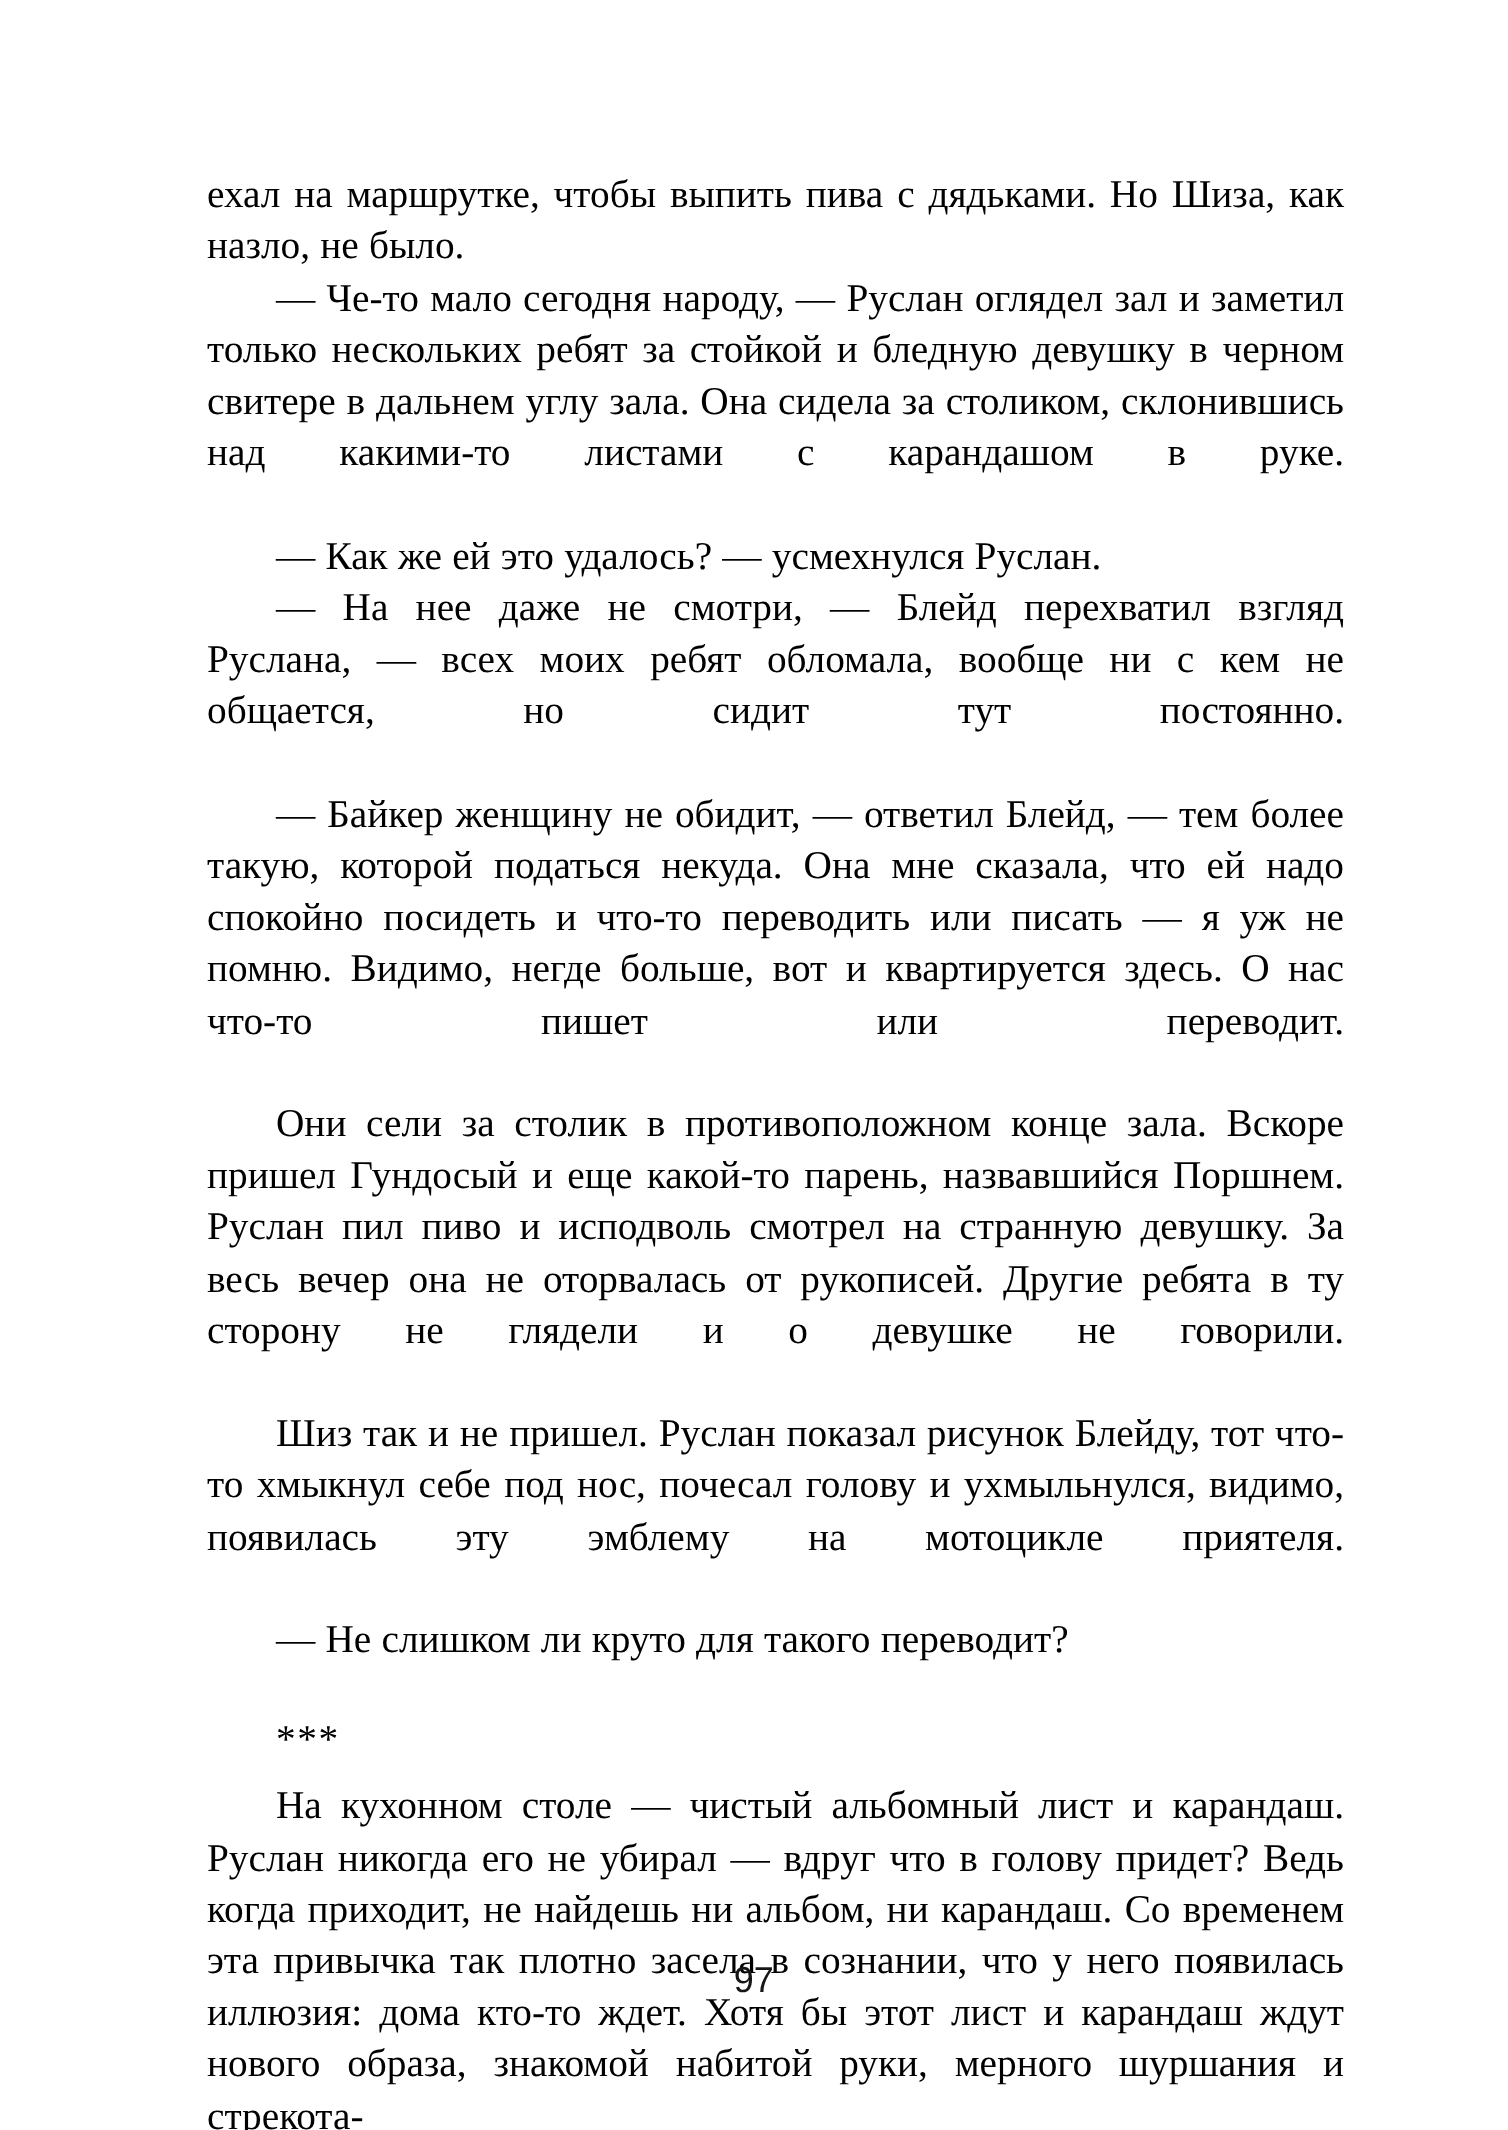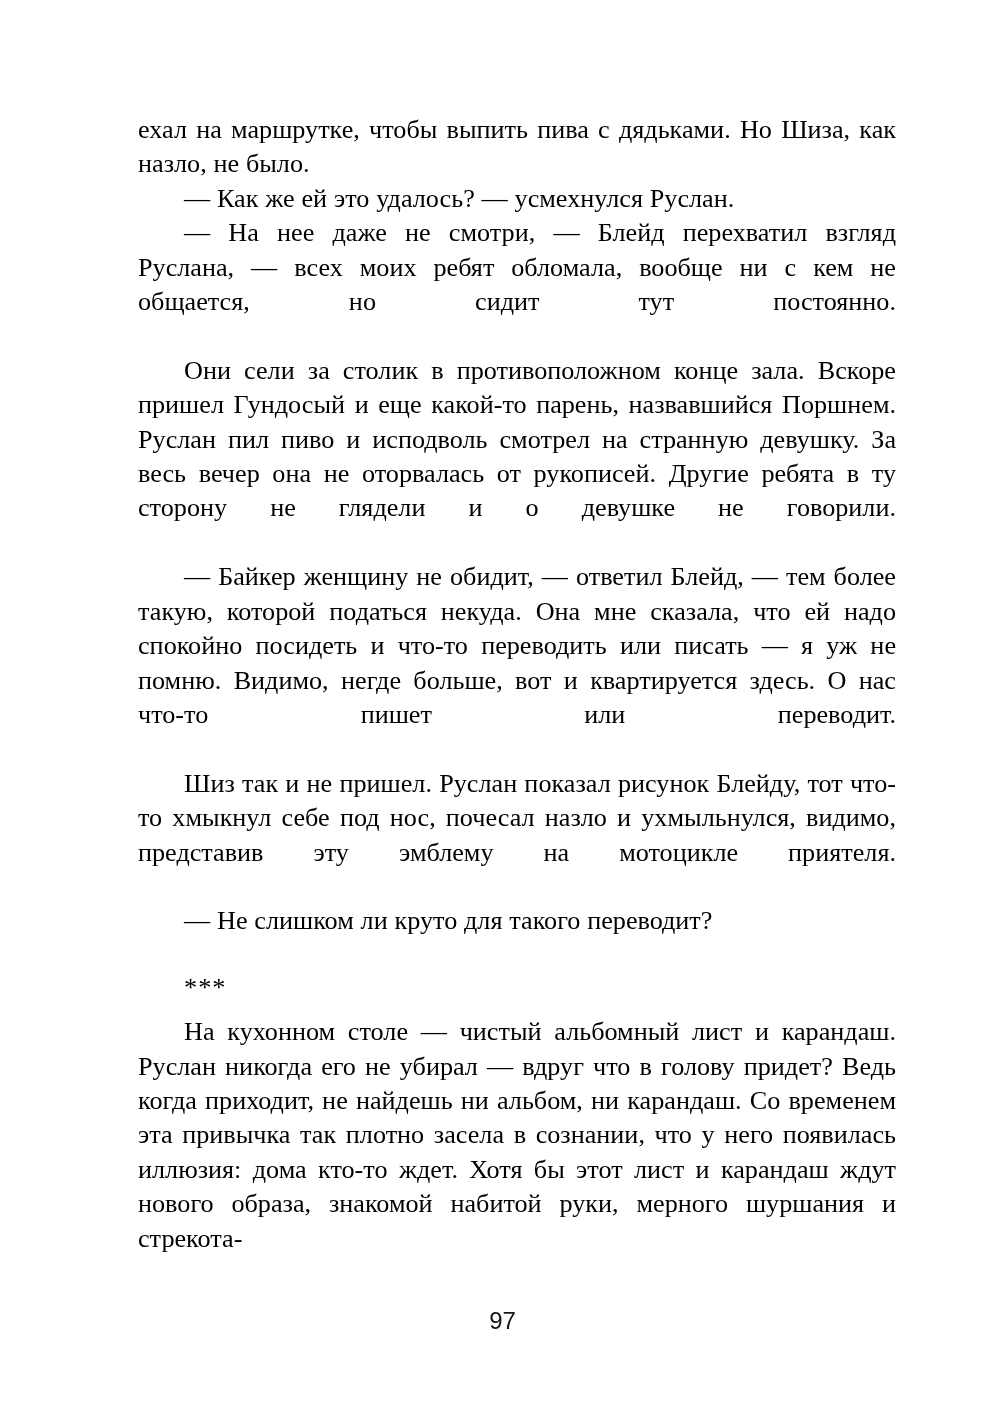--- a/index.html
+++ b/index.html
@@ -72,30 +72,31 @@
 </style>
 </head>
 <body>
 
 <div class="page">
 
   <div class="text-block">
 
     <p class="para no-indent last-stretch">ехал на маршрутке, чтобы выпить пива с дядьками. Но Шиза, как назло, не было.</p>
 
+    <p class="para">— Че-то мало сегодня народу, — Руслан оглядел зал и заметил только нескольких ребят за стойкой и бледную девушку в черном свитере в дальнем углу зала. Она сидела за столиком, склонившись над какими-то листами с карандашом в руке.</p>
 
     <p class="para last-stretch">— Как же ей это удалось? — усмехнулся Руслан.</p>
 
     <p class="para">— На нее даже не смотри, — Блейд перехватил взгляд Руслана, — всех моих ребят обломала, вообще ни с кем не общается, но сидит тут постоянно.</p>
 
+    <p class="para">— Байкер женщину не обидит, — ответил Блейд, — тем более такую, которой податься некуда. Она мне сказала, что ей надо спокойно посидеть и что-то переводить или писать — я уж не помню. Видимо, негде больше, вот и квартируется здесь. О нас что-то пишет или переводит.</p>
+
     <p class="para">Они сели за столик в противоположном конце зала. Вскоре пришел Гундосый и еще какой-то парень, назвавшийся Поршнем. Руслан пил пиво и исподволь смотрел на странную девушку. За весь вечер она не оторвалась от рукописей. Другие ребята в ту сторону не глядели и о девушке не говорили.</p>
 
-    <p class="para">— Байкер женщину не обидит, — ответил Блейд, — тем более такую, которой податься некуда. Она мне сказала, что ей надо спокойно посидеть и что-то переводить или писать — я уж не помню. Видимо, негде больше, вот и квартируется здесь. О нас что-то пишет или переводит.</p>
-
-    <p class="para">Шиз так и не пришел. Руслан показал рисунок Блейду, тот что-то хмыкнул себе под нос, почесал назло и ухмыльнулся, видимо, представив эту эмблему на мотоцикле приятеля.</p>
+    <p class="para">Шиз так и не пришел. Руслан показал рисунок Блейду, тот что-то хмыкнул себе под нос, почесал голову и ухмыльнулся, видимо, появилась эту эмблему на мотоцикле приятеля.</p>
 
     <p class="para last-stretch">— Не слишком ли круто для такого переводит?</p>
 
     <div class="spacer-before-break"></div>
 
     <p class="scene-break">***</p>
 
     <div class="spacer-after-break"></div>
 
     <p class="para last-stretch">На кухонном столе — чистый альбомный лист и карандаш. Руслан никогда его не убирал — вдруг что в голову придет? Ведь когда приходит, не найдешь ни альбом, ни карандаш. Со временем эта привычка так плотно засела в сознании, что у него появилась иллюзия: дома кто-то ждет. Хотя бы этот лист и карандаш ждут нового образа, знакомой набитой руки, мерного шуршания и стрекота-</p>

